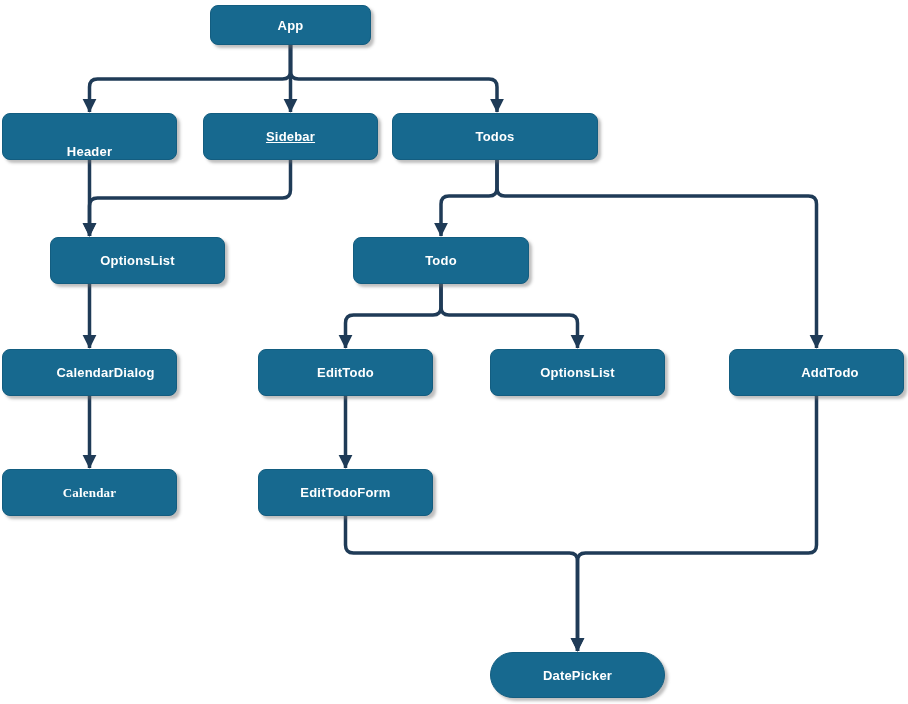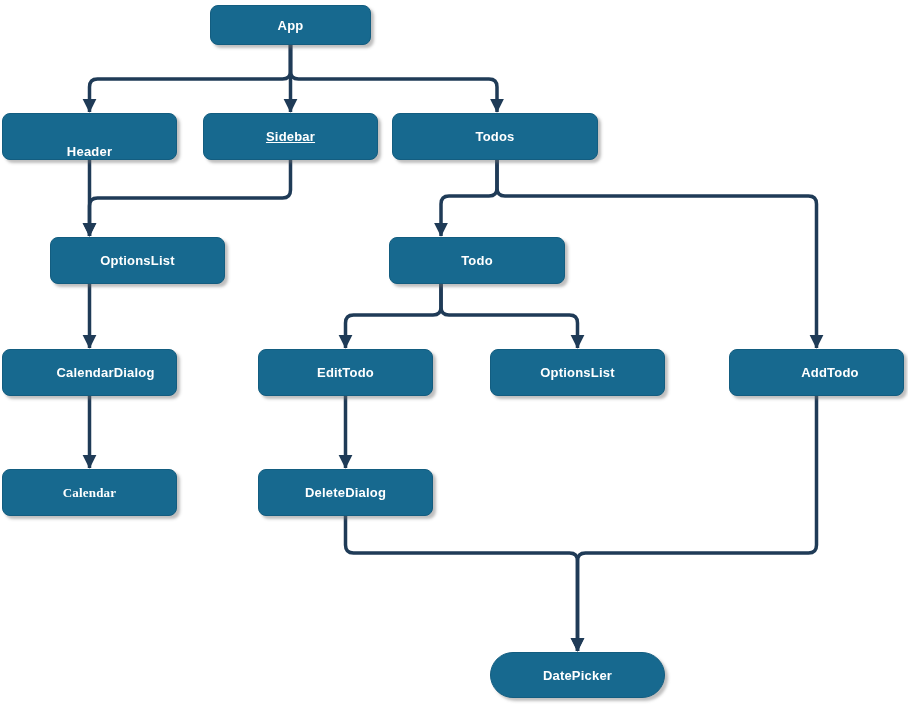--- a/index.html
+++ b/index.html
@@ -38,21 +38,21 @@
     text-align:center;
     box-shadow:3px 3px 3px rgba(110,110,110,0.45);
     letter-spacing:0.2px;
   }
   
   #n-app           {left:210px;top:5px;width:161px;height:40px;}
   #n-header        {left:2px;  top:113px;align-items:flex-end;}
   #n-sidebar       {left:203px;top:113px;text-decoration:underline;}
   #n-todos         {left:392px;top:113px;width:206px;}
   #n-optionslist   {left:2px;  top:237px;margin-left:48px;}
-  #n-todo          {left:353px;top:237px;width:176px;margin-left:36px;}
+  #n-todo          {left:353px;top:237px;width:176px;}
   #n-calendardialog{left:2px;  top:349px;padding-left:32px;}
   #n-edittodo      {left:258px;top:349px;}
   #n-deletedialog  {left:490px;top:349px;}
   #n-addtodo       {left:729px;top:349px;padding-left:27px;}
   #n-calendar      {left:2px;  top:469px;font-family:Liberation Serif, serif;}
   #n-edittodoform  {left:258px;top:469px;}
   #n-datepicker    {left:490px;top:652px;height:46px;border-radius:23px;}
 </style>
 </head>
 <body>
@@ -115,19 +115,19 @@
   <div class="node" id="n-deletedialog">
     <span>OptionsList</span>
   </div>
   <div class="node" id="n-addtodo">
     <span>AddTodo</span>
   </div>
   <div class="node" id="n-calendar">
     <span>Calendar</span>
   </div>
   <div class="node" id="n-edittodoform">
-    <span>DeleteDialog</span>
+    <span>EditTodoForm</span>
   </div>
   <div class="node" id="n-datepicker">
     <span>DatePicker</span>
   </div>
 
 </div>
 
 </body></html>

